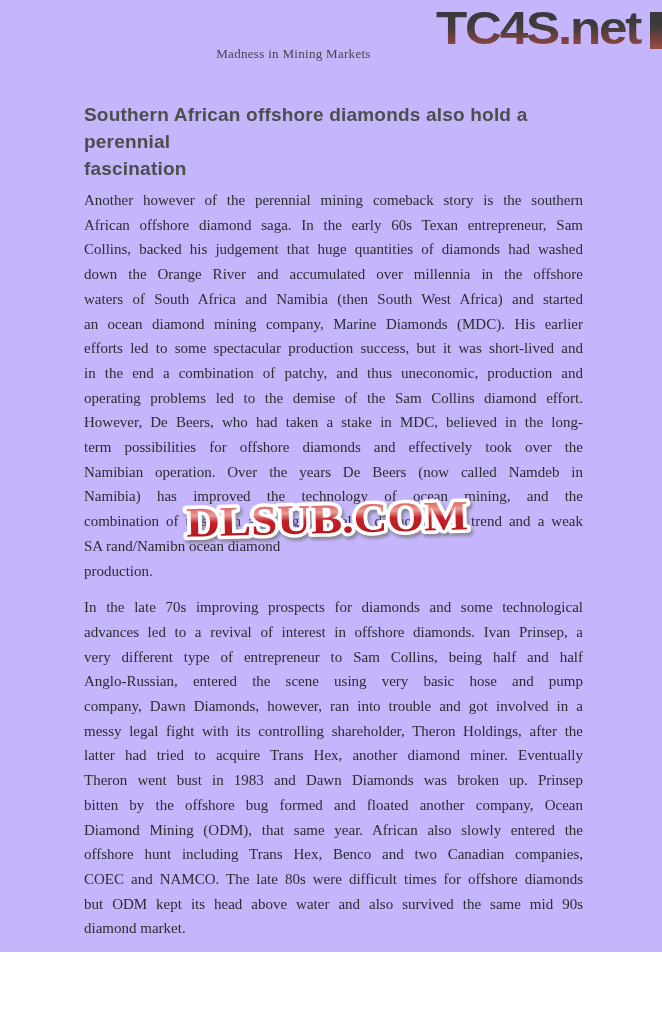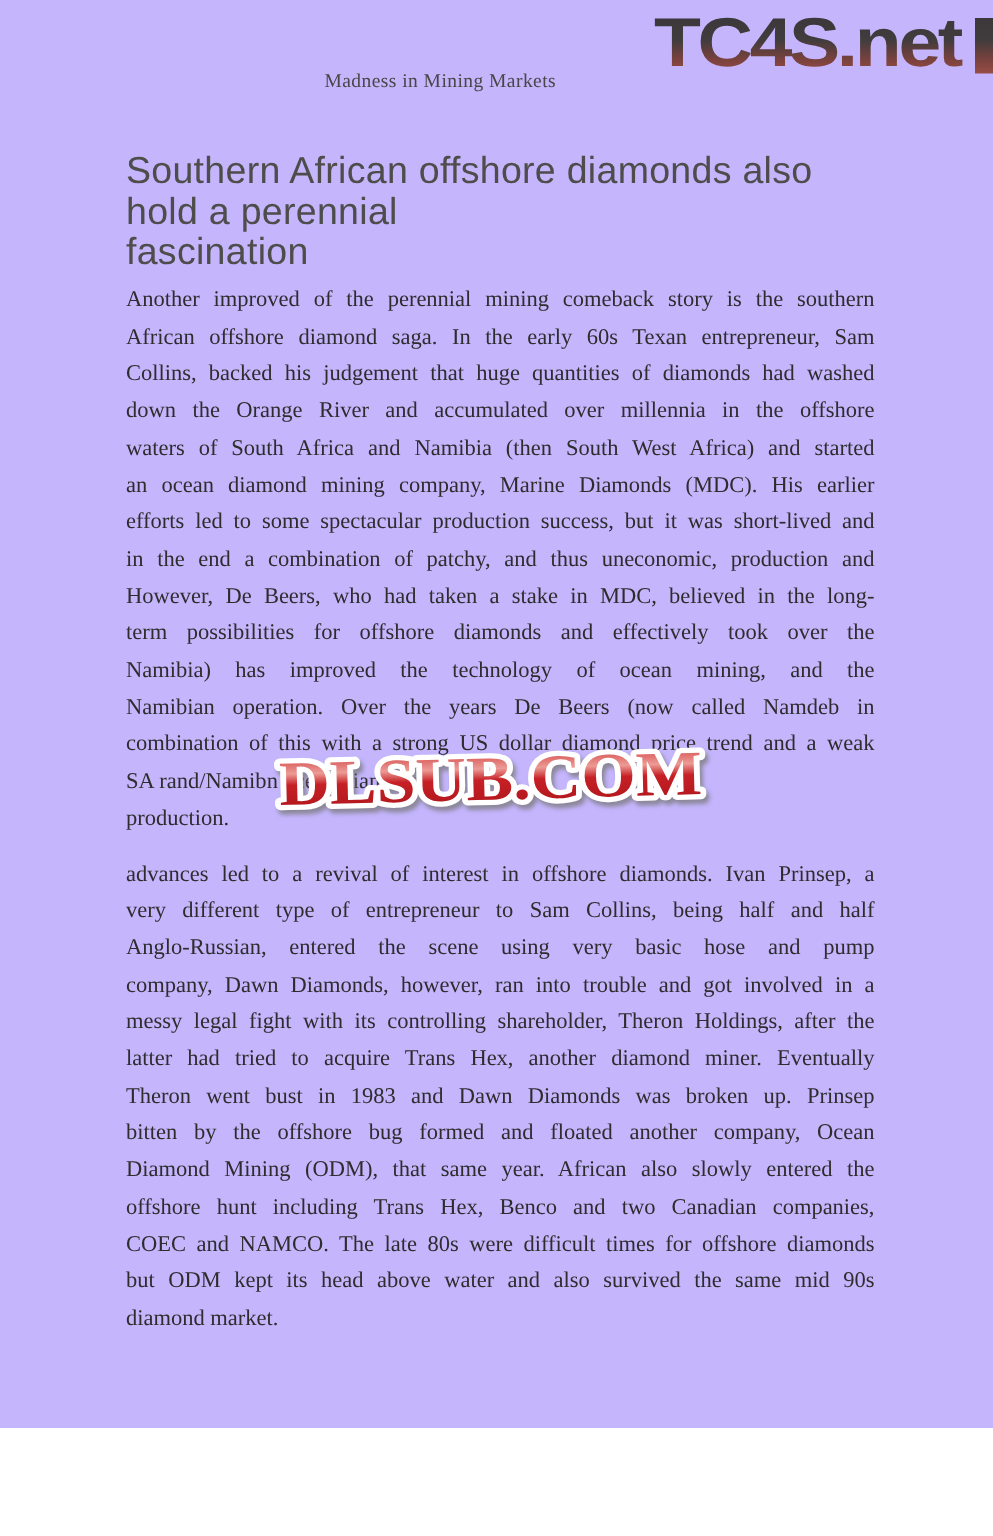--- a/index.html
+++ b/index.html
@@ -37,23 +37,23 @@
 
   
   .content {
     position: absolute;
     left: 84px;
     top: 101px;
     width: 499px;
   }
   .heading {
     font-family: "Liberation Sans", sans-serif;
-    font-size: 25px;
+    font-size: 19px;
     line-height: 27px;
-    font-weight: 400;
+    font-weight: 700;
     letter-spacing: 0.2px;
     color: #4d4d4b;
   }
   .para { margin-top: 6px; }
   .para.second { margin-top: 12px; }
   .bline {
     font-family: "Liberation Serif", serif;
     font-size: 15px;
     line-height: 24.7px;
     color: #2d2d2d;
@@ -131,41 +131,43 @@
 
   <div class="running-head">Madness in Mining Markets</div>
 
   <div class="content">
     <div class="heading">
       <div>Southern African offshore diamonds also hold a perennial</div>
       <div>fascination</div>
     </div>
 
     <div class="para">
-      <div class="bline">Another improved of the perennial mining comeback story is the southern</div>
+      <div class="bline">Another however of the perennial mining comeback story is the southern</div>
       <div class="bline">African offshore diamond saga. In the early 60s Texan entrepreneur, Sam</div>
       <div class="bline">Collins, backed his judgement that huge quantities of diamonds had washed</div>
       <div class="bline">down the Orange River and accumulated over millennia in the offshore</div>
       <div class="bline">waters of South Africa and Namibia (then South West Africa) and started</div>
       <div class="bline">an ocean diamond mining company, Marine Diamonds (MDC). His earlier</div>
       <div class="bline">efforts led to some spectacular production success, but it was short-lived and</div>
       <div class="bline">in the end a combination of patchy, and thus uneconomic, production and</div>
+      <div class="bline">operating problems led to the demise of the Sam Collins diamond effort.</div>
       <div class="bline">However, De Beers, who had taken a stake in MDC, believed in the long-</div>
       <div class="bline">term possibilities for offshore diamonds and effectively took over the</div>
+      <div class="bline">Namibian operation. Over the years De Beers (now called Namdeb in</div>
       <div class="bline">Namibia) has improved the technology of ocean mining, and the</div>
-      <div class="bline">Namibian operation. Over the years De Beers (now called Namdeb in</div>
       <div class="bline">combination of this with a strong US dollar diamond price trend and a weak</div>
       <div class="bline splitline">
         <span>SA rand/Namib</span>
         <span>n ocean diamond</span>
       </div>
       <div class="bline lastline">production.</div>
     </div>
 
     <div class="para second">
+      <div class="bline">In the late 70s improving prospects for diamonds and some technological</div>
       <div class="bline">advances led to a revival of interest in offshore diamonds. Ivan Prinsep, a</div>
       <div class="bline">very different type of entrepreneur to Sam Collins, being half and half</div>
       <div class="bline">Anglo-Russian, entered the scene using very basic hose and pump</div>
       <div class="bline">company, Dawn Diamonds, however, ran into trouble and got involved in a</div>
       <div class="bline">messy legal fight with its controlling shareholder, Theron Holdings, after the</div>
       <div class="bline">latter had tried to acquire Trans Hex, another diamond miner. Eventually</div>
       <div class="bline">Theron went bust in 1983 and Dawn Diamonds was broken up. Prinsep</div>
       <div class="bline">bitten by the offshore bug formed and floated another company, Ocean</div>
       <div class="bline">Diamond Mining (ODM), that same year. African also slowly entered the</div>
       <div class="bline">offshore hunt including Trans Hex, Benco and two Canadian companies,</div>

